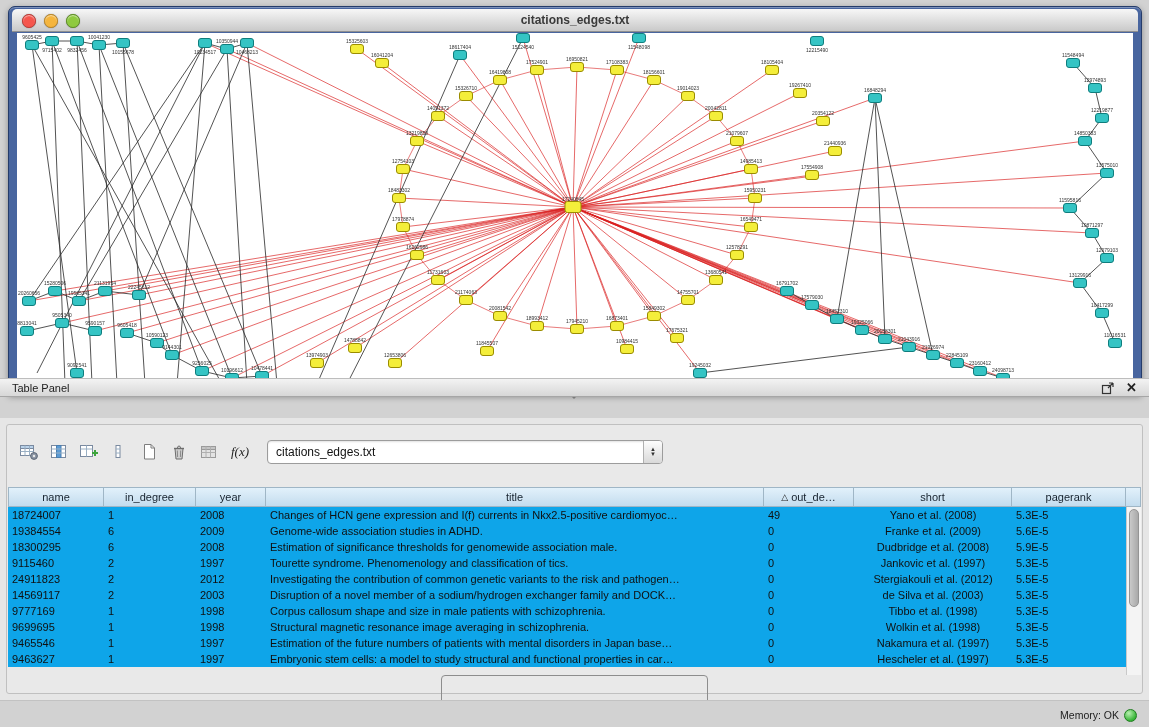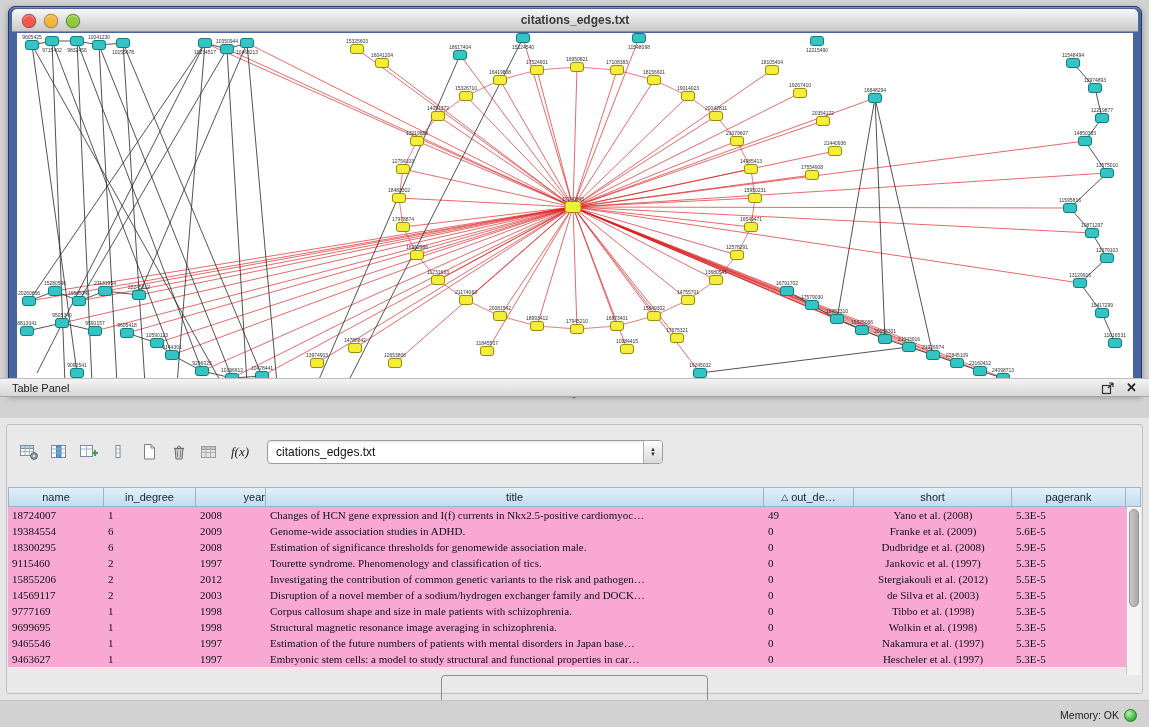--- a/index.html
+++ b/index.html
@@ -54,25 +54,25 @@
 
   .thead{position:absolute;left:1px;right:16px;top:62px;height:25px;display:flex;}
   .hcell{box-sizing:border-box;height:20px;border:1px solid #9fb6c6;border-left:none;
     background:linear-gradient(#e2f1fb,#c3dcee);font-size:11px;color:#16222e;
     display:flex;align-items:center;justify-content:center;gap:3px;overflow:hidden;white-space:nowrap;cursor:pointer;}
   .hcell:first-child{border-left:1px solid #9fb6c6;}
   .head-cap{position:absolute;right:1px;top:62px;width:15px;height:20px;box-sizing:border-box;
     border:1px solid #9fb6c6;border-left:none;background:linear-gradient(#e2f1fb,#c3dcee);}
   .sortglyph{font-size:9px;color:#222;}
 
-  .rows{position:absolute;left:1px;right:16px;top:82px;height:160px;background:#f9a8d4;overflow:hidden;font-family:Liberation Serif, serif;}
+  .rows{position:absolute;left:1px;right:16px;top:82px;height:160px;background:#0ea5e9;overflow:hidden;}
   .trow{display:flex;height:16px;align-items:center;cursor:default;}
   .tcell{box-sizing:border-box;font-size:11px;color:#101010;padding:0 4px;overflow:hidden;
     white-space:nowrap;text-overflow:clip;}
-  .w0{width:96px;}.w1{width:92px;}.w2{width:70px;justify-content:flex-end;}.w3{width:498px;}.w4{width:90px;}.w5{width:158px;text-align:center;}.w6{flex:1;}
+  .w0{width:96px;}.w1{width:92px;}.w2{width:70px;}.w3{width:498px;}.w4{width:90px;}.w5{width:158px;text-align:center;}.w6{flex:1;}
 
   .vscroll{position:absolute;right:1px;top:82px;width:15px;height:168px;background:#f4f4f4;
     border-left:1px solid #c9c9c9;box-sizing:border-box;}
   .vthumb{position:absolute;left:2px;right:2px;top:2px;height:96px;border-radius:6px;
     background:linear-gradient(90deg,#c9c9c9,#a9a9a9);border:1px solid #949494;}
 
   .tabs{position:absolute;left:0;right:0;top:250px;display:flex;justify-content:center;}
   .tabgroup{display:inline-flex;border:1px solid #8d8d8d;border-radius:4px;overflow:hidden;
     box-shadow:0 1px 0 rgba(255,255,255,.7);}
   .tab{padding:20px 14px;font-size:11px;color:#1c1c1c;background:linear-gradient(#fefefe,#d8d8d8);
@@ -611,21 +611,21 @@
           <div class="trow">
             <div class="tcell w0">9115460</div>
             <div class="tcell w1">2</div>
             <div class="tcell w2">1997</div>
             <div class="tcell w3">Tourette syndrome. Phenomenology and classification of tics.</div>
             <div class="tcell w4">0</div>
             <div class="tcell w5">Jankovic et al. (1997)</div>
             <div class="tcell w6">5.3E-5</div>
           </div>
           <div class="trow">
-            <div class="tcell w0">15855206</div>
+            <div class="tcell w0">24911823</div>
             <div class="tcell w1">2</div>
             <div class="tcell w2">2012</div>
             <div class="tcell w3">Investigating the contribution of common genetic variants to the risk and pathogen…</div>
             <div class="tcell w4">0</div>
             <div class="tcell w5">Stergiakouli et al. (2012)</div>
             <div class="tcell w6">5.5E-5</div>
           </div>
           <div class="trow">
             <div class="tcell w0">14569117</div>
             <div class="tcell w1">2</div>

